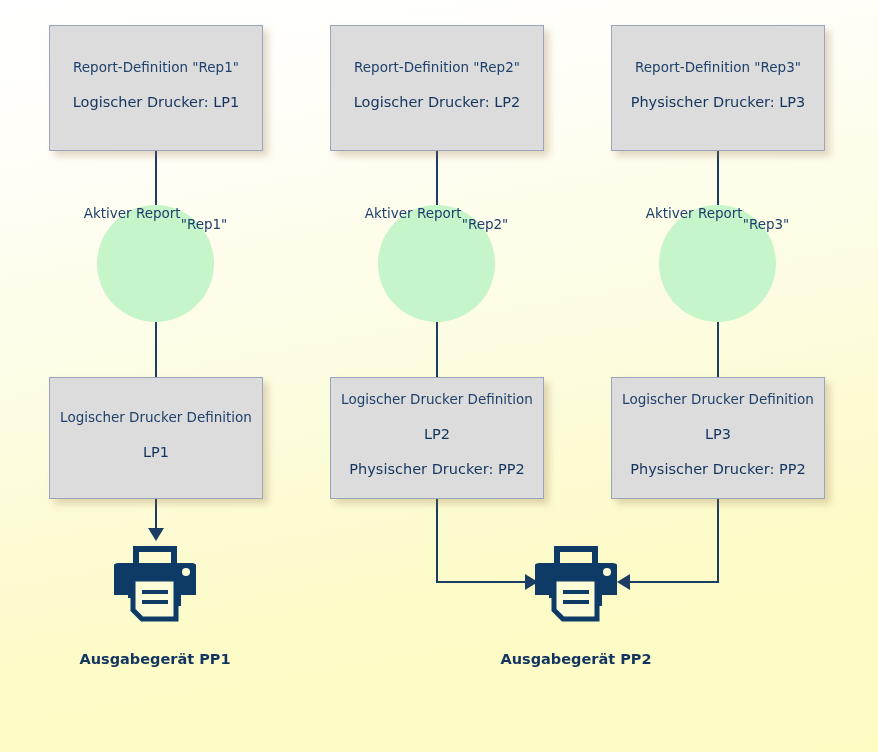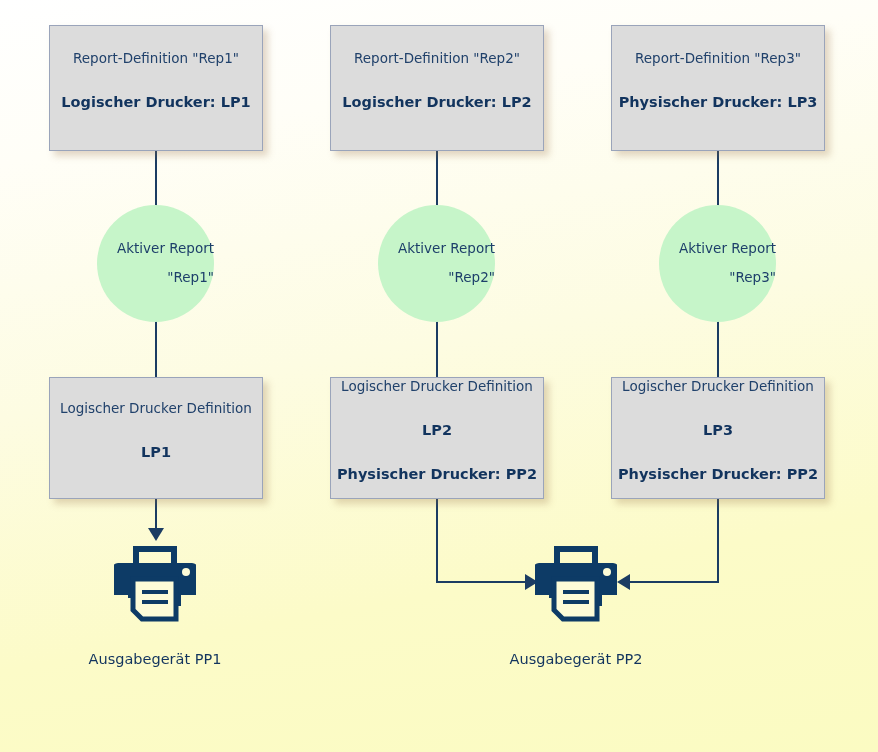--- a/index.html
+++ b/index.html
@@ -42,38 +42,38 @@
     color: #20416b;
     font-size: 13.5px;
     font-weight: normal;
     line-height: 1.25;
     margin: 0 0 11px 0;
     white-space: nowrap;
   }
   .node-box .line-main {
     color: #12345e;
     font-size: 14.5px;
-    font-weight: bold;
+    font-weight: normal;
     line-height: 1.25;
-    margin: 15px;
+    margin: 6px;
     white-space: nowrap;
   }
   .node-box .line-main + .line-main {
     margin-top: 11px;
   }
 
   
   .node-circle {
     position: absolute;
     box-sizing: border-box;
     background: #c6f5c9;
     border-radius: 50%;
     display: flex;
-    flex-direction: column;
-    align-items: flex-end;
+    flex-direction: row;
+    align-items: flex-start;
     justify-content: center;
     text-align: center;
     z-index: 3;
   }
   .node-circle .c-line {
     color: #1d3f6a;
     font-size: 13.5px;
     line-height: 1.3;
     white-space: nowrap;
   }
@@ -126,21 +126,21 @@
   .printer {
     position: absolute;
     z-index: 3;
   }
 
   
   .device-caption {
     position: absolute;
     color: #12345e;
     font-size: 14.5px;
-    font-weight: normal;
+    font-weight: bold;
     text-align: center;
     white-space: nowrap;
     z-index: 3;
   }
 </style>
 </head>
 <body>
 
 <div id="canvas">
 

